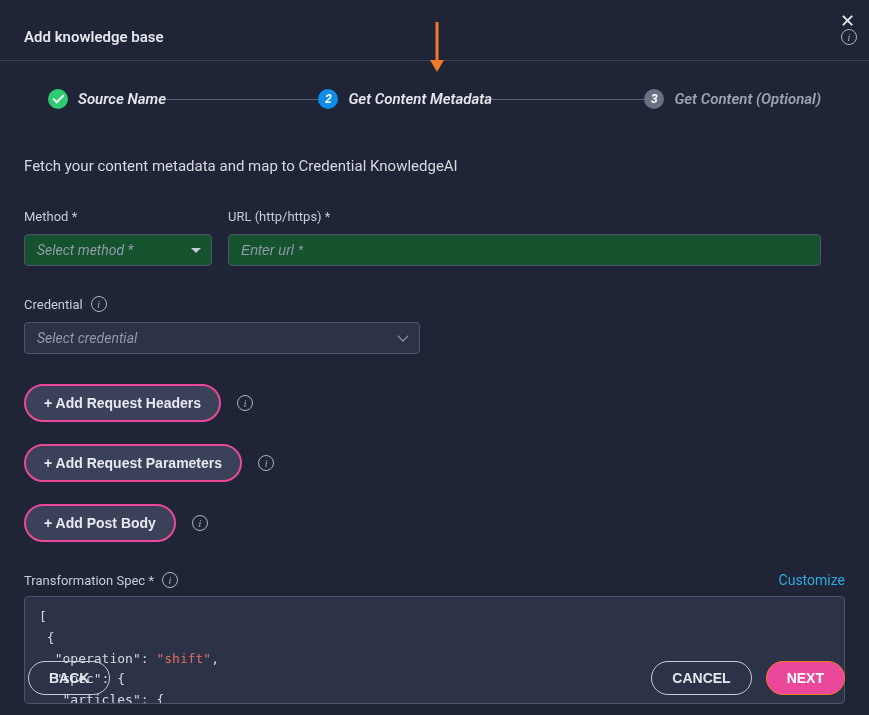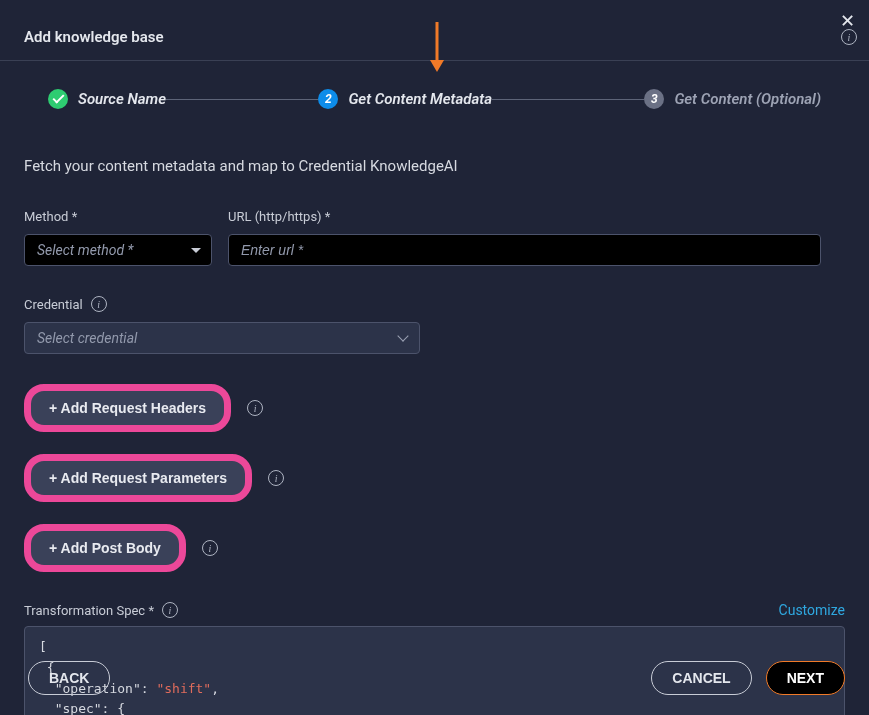--- a/index.html
+++ b/index.html
@@ -81,21 +81,21 @@
   .row { display: flex; gap: 16px; margin-bottom: 30px; }
   .field-label {
     font-size: 13px;
     color: #c8ccd6;
     margin-bottom: 10px;
     display: flex;
     align-items: center;
     gap: 8px;
   }
   .select, .input {
-    background: #000000;
+    background: #14532d;
     border: 1px solid #4c536b;
     border-radius: 4px;
     height: 32px;
     padding: 0 12px;
     color: #9299ac;
     font-style: italic;
     font-size: 14px;
     display: flex;
     align-items: center;
     position: relative;
@@ -128,21 +128,21 @@
     border-bottom: 1.5px solid #9ba1b3;
     transform: rotate(45deg);
     top: 9px;
   }
   .method-col { width: 188px; flex-shrink: 0; }
   .url-col { flex: 1; max-width: 593px; }
   .cred-col { width: 396px; }
   .pill-row { display: flex; align-items: center; gap: 16px; margin-bottom: 22px; }
   .pill-btn {
     background: #3a4159;
-    border: 7px solid #ec4899;
+    border: 2px solid #ec4899;
     border-radius: 20px;
     padding: 9px 18px;
     color: #e8eaf0;
     font-size: 14px;
     font-weight: 600;
     cursor: pointer;
   }
   .spec-header {
     display: flex;
     justify-content: space-between;
@@ -177,21 +177,21 @@
     border-radius: 20px;
     padding: 8px 20px;
     font-size: 14px;
     font-weight: 700;
     cursor: pointer;
     border: 1.5px solid #c8ccd6;
     background: transparent;
     color: #e4e7ed;
   }
   .btn-primary {
-    background: #000000;
+    background: #ec4899;
     border-color: #f07a28;
     color: #fff;
   }
 </style>
 </head>
 <body>
 
 <div class="close-x">✕</div>
 
 <div class="arrow-annotation">

